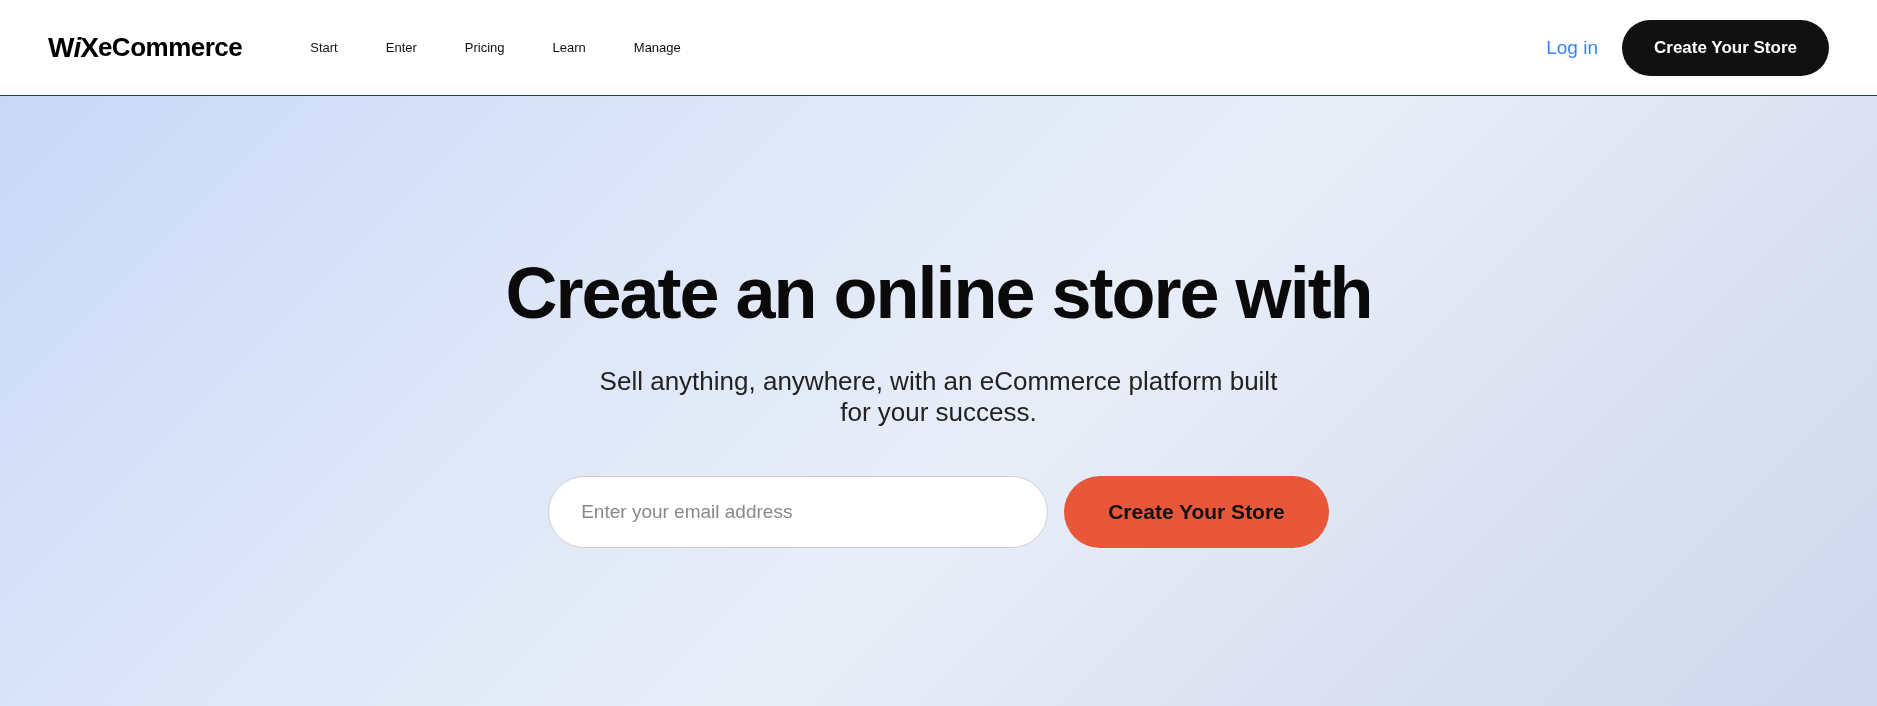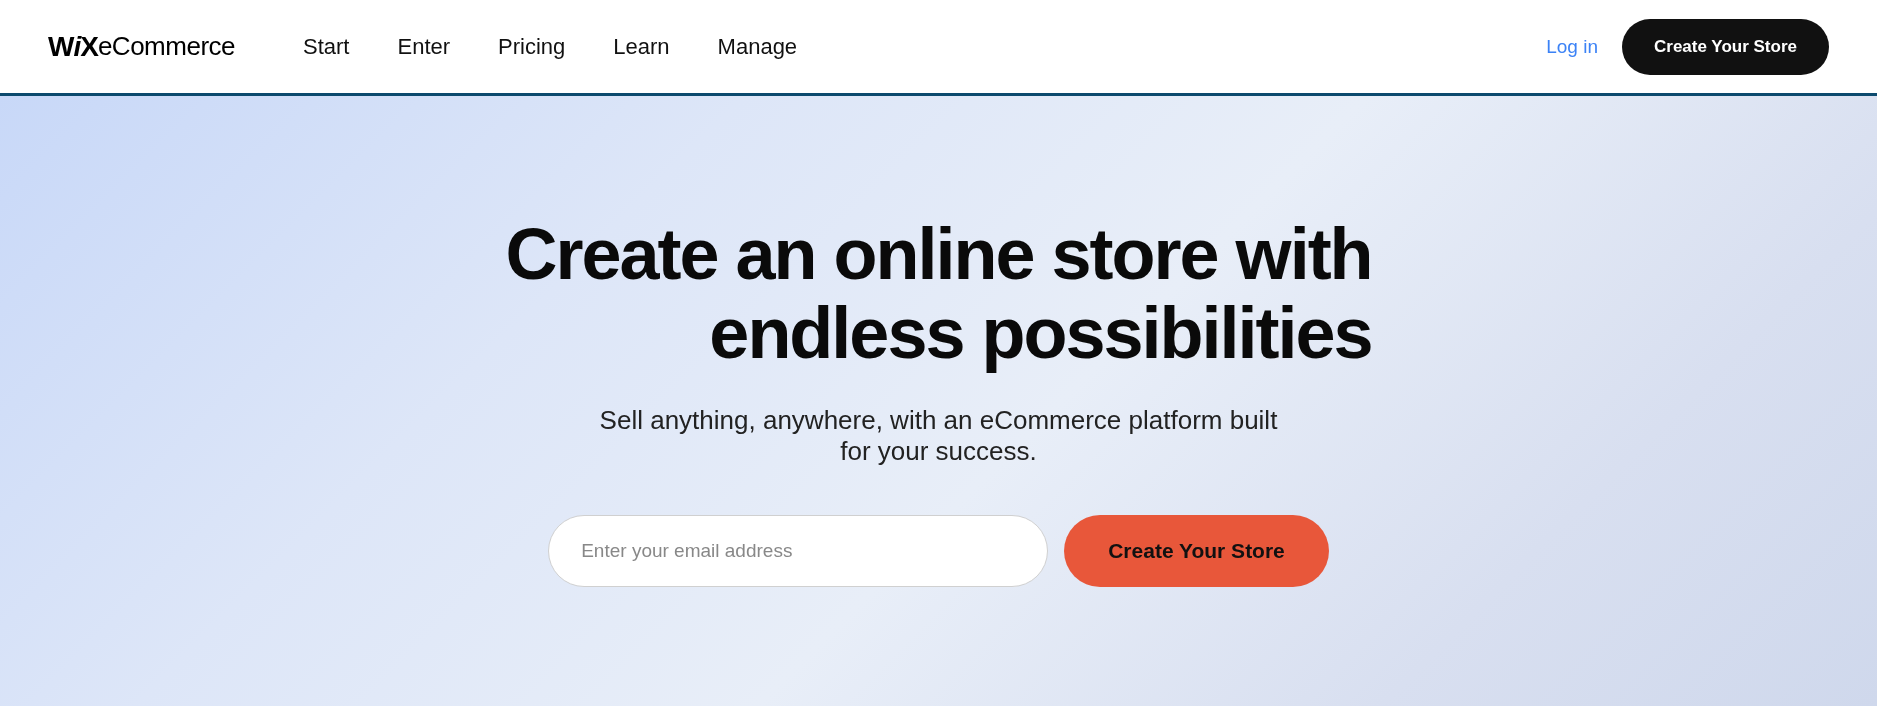--- a/index.html
+++ b/index.html
@@ -14,21 +14,21 @@
       height: 706px;
       overflow: hidden;
     }
 
     
     .navbar {
       display: flex;
       align-items: center;
       height: 96px;
       background: #ffffff;
-      border-bottom: 3px solid #0c4a6e;
+      border-bottom: 1px solid #0c4a6e;
       padding: 0 48px;
       position: relative;
       z-index: 10;
     }
 
     .logo {
       display: flex;
       align-items: center;
       margin-right: 48px;
       text-decoration: none;
@@ -40,34 +40,34 @@
       color: #000;
       letter-spacing: -1px;
     }
 
     .logo-wix .wix-i {
       font-style: italic;
     }
 
     .logo-ecommerce {
       font-size: 26px;
-      font-weight: 400;
+      font-weight: 700;
       color: #000;
       letter-spacing: -0.5px;
     }
 
     .nav-links {
       display: flex;
       align-items: center;
       gap: 8px;
       flex: 1;
     }
 
     .nav-link {
-      font-size: 22px;
+      font-size: 13px;
       font-weight: 400;
       color: #111;
       text-decoration: none;
       padding: 8px 20px;
       cursor: pointer;
     }
 
     .nav-right {
       display: flex;
       align-items: center;
@@ -183,20 +183,19 @@
 
   <div class="nav-right">
     <a class="login-link">Log in</a>
     <button class="create-store-btn-nav">Create Your Store</button>
   </div>
 </nav>
 
 <section class="hero">
   <h1 class="hero-title">
     <span>Create an online store with</span><br>
-    <span>endless possibilities</span>
   </h1>
   <p class="hero-subtitle">Sell anything, anywhere, with an eCommerce platform built for your success.</p>
   <div class="hero-form">
     <input class="email-input" type="email" placeholder="Enter your email address" style="">
     <button class="create-store-btn-hero">Create Your Store</button>
   </div>
 </section>
 
 </body></html>

